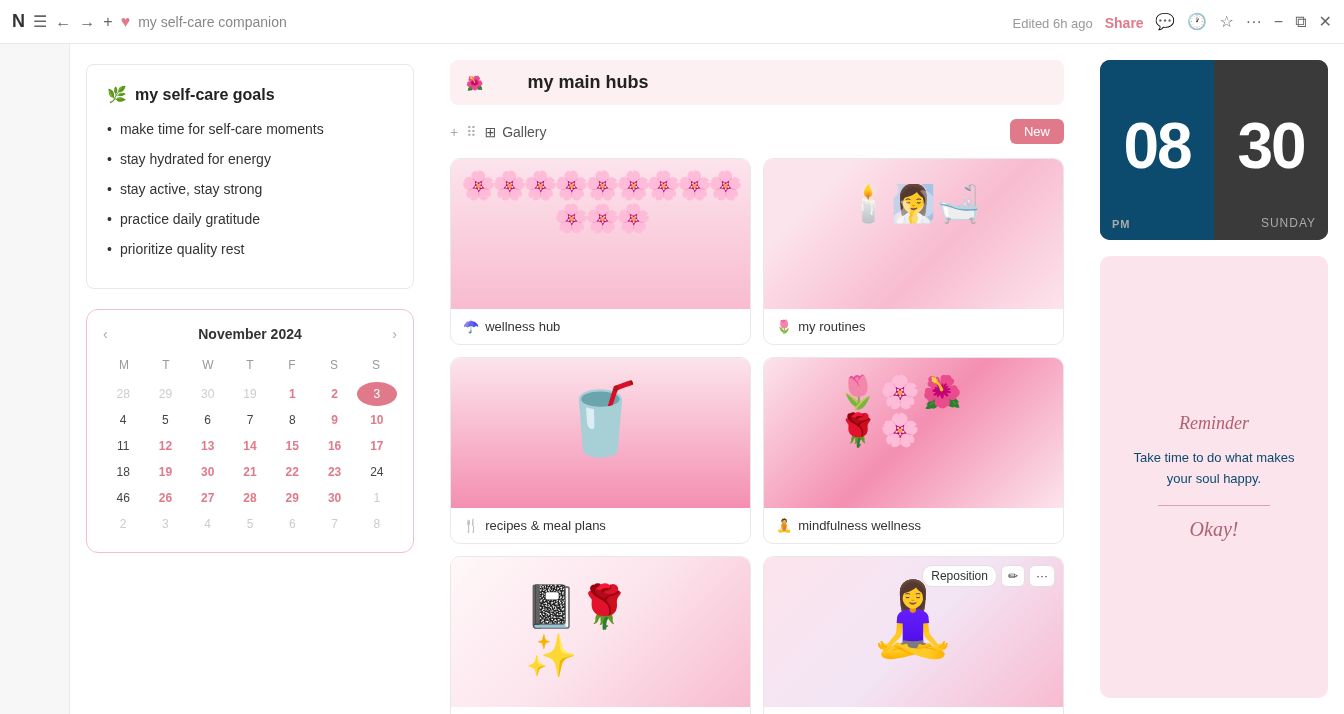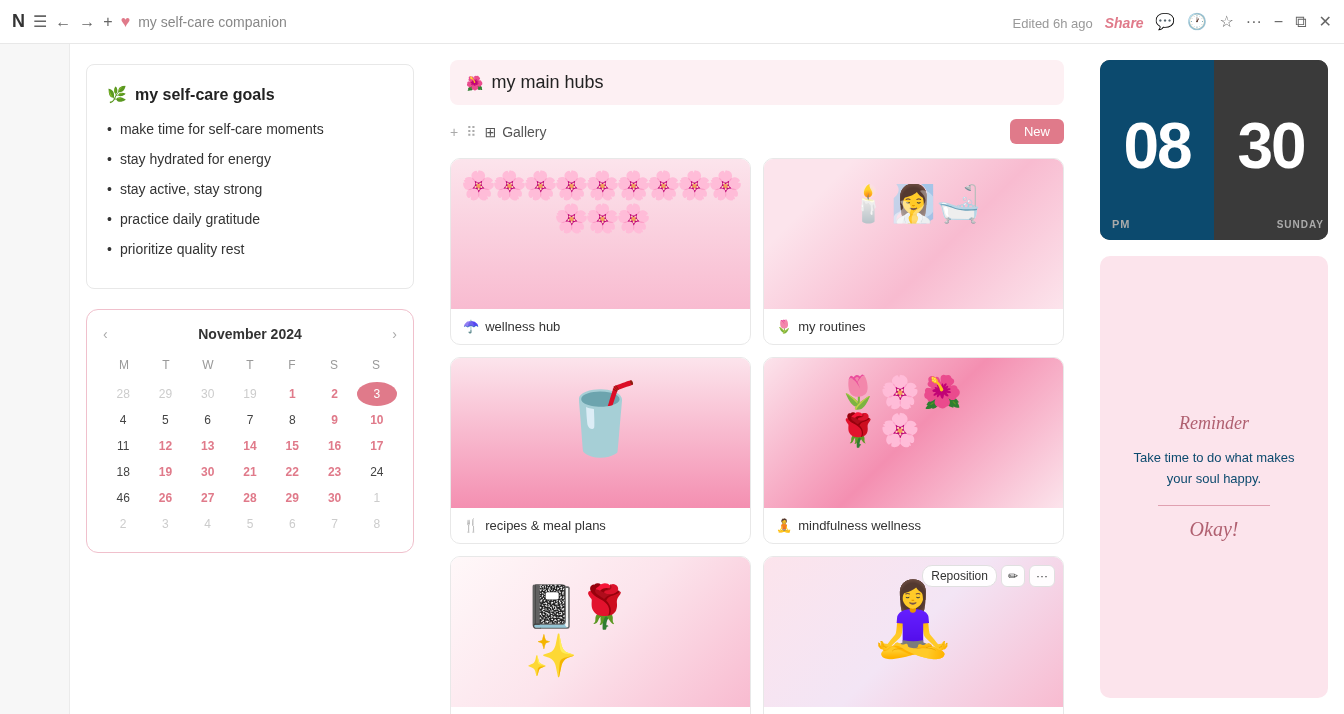--- a/index.html
+++ b/index.html
@@ -43,21 +43,20 @@
       color: #666;
       font-size: 16px;
     }
     .share-btn {
       background: none;
       border: none;
       color: #e07a8a;
       font-size: 14px;
       font-weight: 600;
       cursor: pointer;
-      font-style: italic;
     }
     .edited-text {
       color: #999;
       font-size: 13px;
     }
 
     
     .main-layout {
       display: flex;
       height: calc(714px - 44px);
@@ -196,22 +195,23 @@
       display: flex;
       align-items: center;
       gap: 8px;
       background: #fdf0f3;
       padding: 12px 16px;
       border-radius: 8px;
       margin-bottom: 12px;
     }
     .hub-title {
       font-size: 18px;
-      font-weight: 400;
+      font-weight: 700;
       color: #222;
+      margin-left: 36px;
     }
 
     .gallery-toolbar {
       display: flex;
       align-items: center;
       gap: 8px;
       margin-bottom: 12px;
       padding: 2px 0;
     }
     .gallery-label {
@@ -345,24 +345,24 @@
       bottom: 10px;
       left: 12px;
       font-size: 11px;
       color: #aaa;
       font-weight: 600;
       letter-spacing: 1px;
     }
     .clock-label-day {
       position: absolute;
       bottom: 10px;
-      right: 4px;
-      font-size: 10px;
+      right: 12px;
+      font-size: 12px;
       color: #aaa;
-      font-weight: 700;
+      font-weight: 400;
       letter-spacing: 1px;
     }
 
     
     .reminder-card {
       background: #fce4ec;
       border-radius: 10px;
       padding: 20px;
       flex: 1;
       display: flex;

